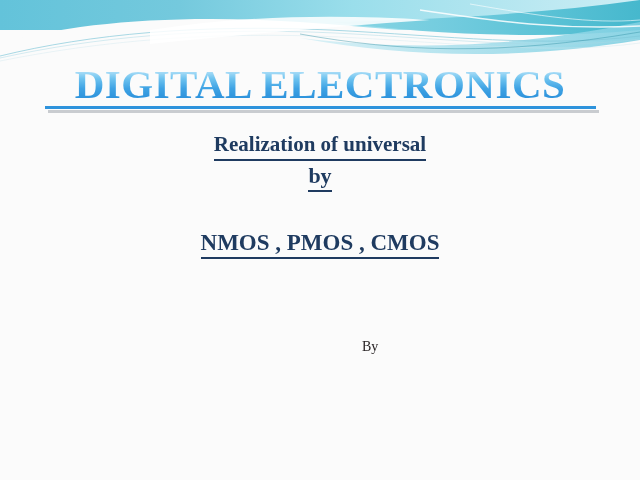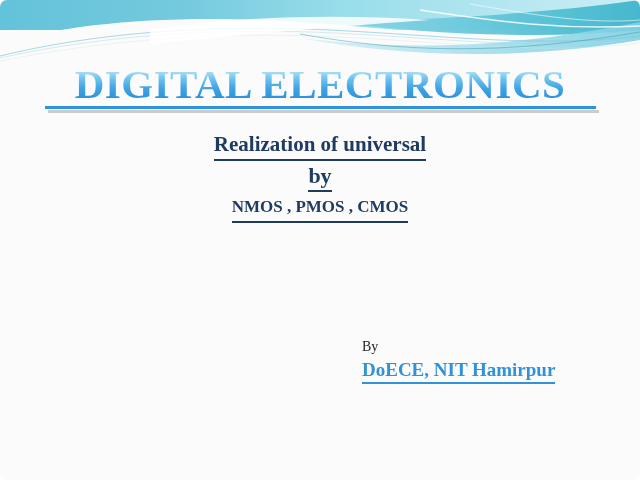--- a/index.html
+++ b/index.html
@@ -7,21 +7,20 @@
     padding: 0;
     background: #ffffff;
   }
   #slide {
     position: relative;
     width: 640px;
     height: 480px;
     overflow: hidden;
     background: #fbfbfb;
     font-family: "Liberation Serif", "DejaVu Serif", serif;
-    border-radius: 7px;
     -webkit-font-smoothing: antialiased;
   }
 
   
   #header-decoration {
     position: absolute;
     left: 0;
     top: 0;
     width: 640px;
     height: 64px;
@@ -98,21 +97,22 @@
   }
   .subtitle-line span {
     display: inline-block;
     border-bottom: 2px solid #1f3b60;
     padding-bottom: 0px;
   }
   #subtitle-line-3 {
     font-size: 22px;
   }
   #subtitle-line-4 {
-    font-size: 17px;
+    font-size: 23px;
+    margin-top: 36px;
   }
 
   
   #byline-block {
     position: absolute;
     left: 362px;
     top: 338px;
     width: 260px;
     text-align: left;
     font-family: "Liberation Serif", "DejaVu Serif", serif;
@@ -198,18 +198,15 @@
     <div class="subtitle-line" id="subtitle-line-3">
       <span>by</span>
     </div>
     <div class="subtitle-line" id="subtitle-line-4">
       <span>NMOS , PMOS , CMOS</span>
     </div>
   </div>
 
   <div id="byline-block">
     <div id="byline-by">By</div>
-    <div class="byline-author">
-      <span>DoECE, NIT Hamirpur</span>
-    </div>
   </div>
 
 </div>
 
 </body></html>

